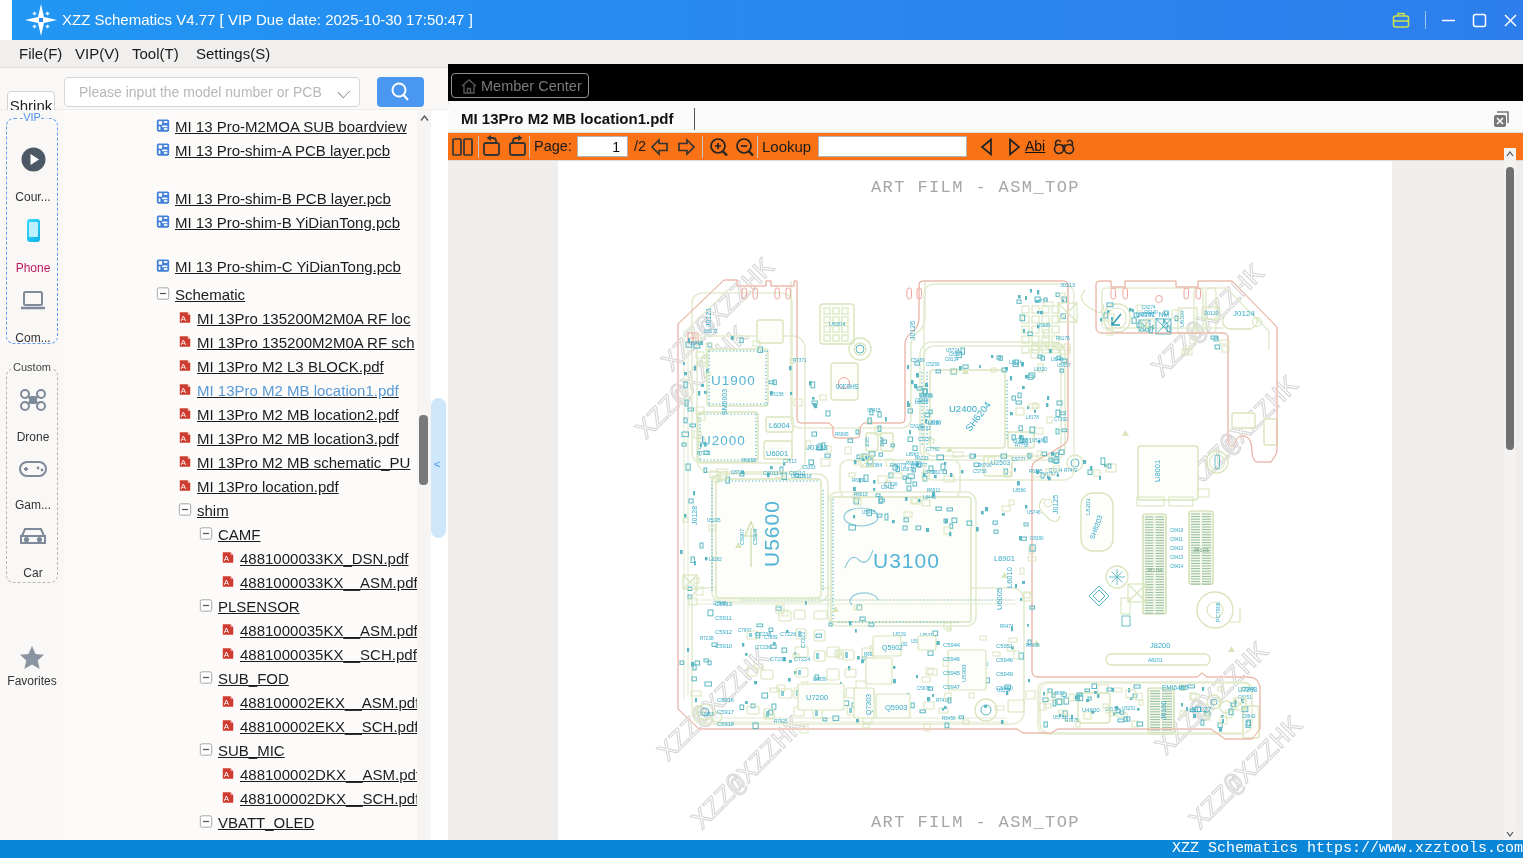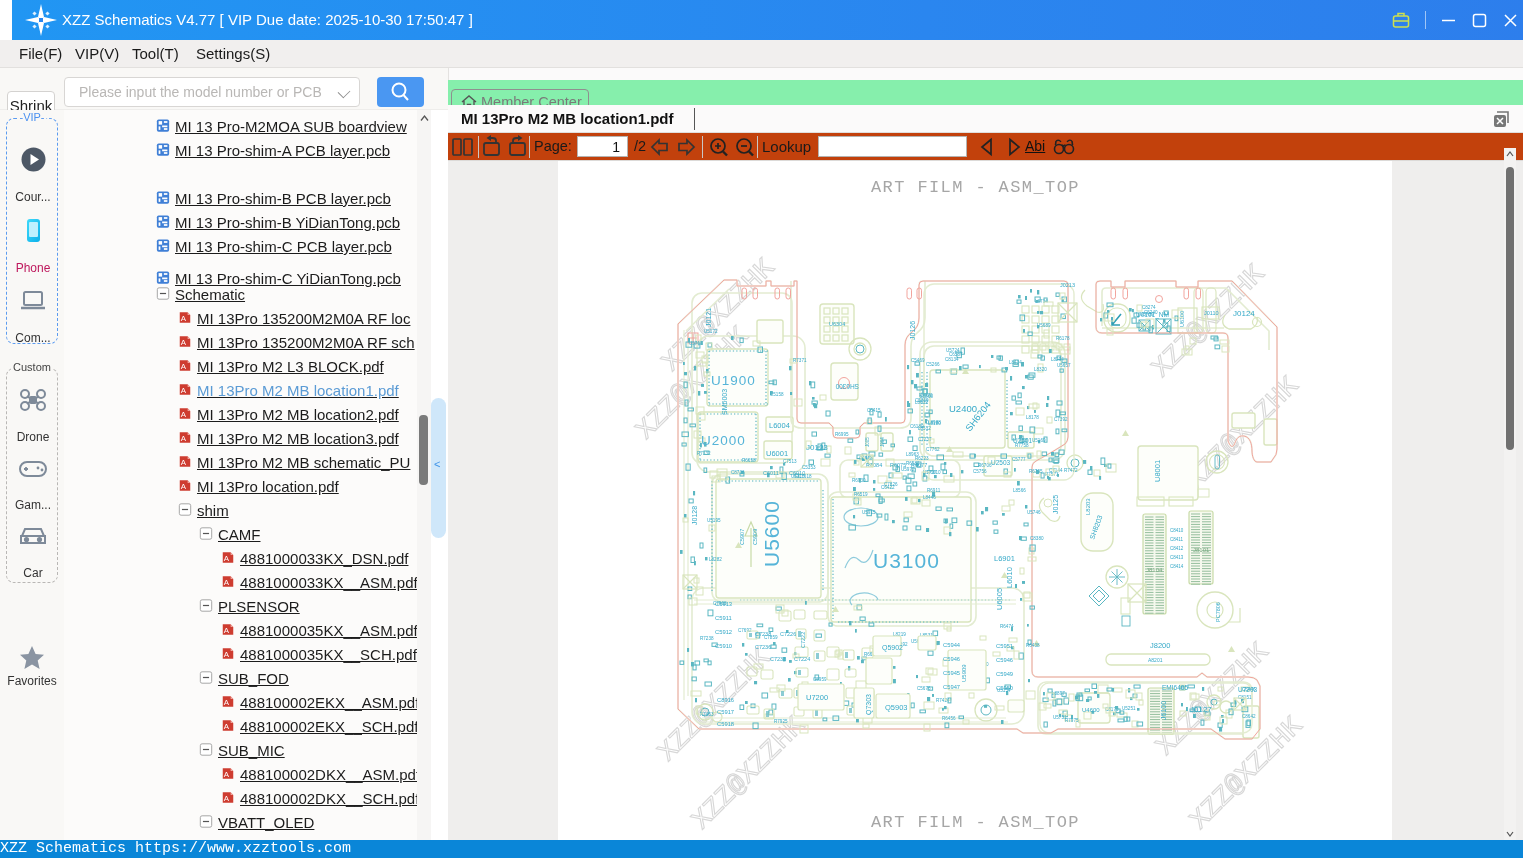--- a/index.html
+++ b/index.html
@@ -16,29 +16,29 @@
 .menubar span { position:absolute; top:5px; font-size:15px; color:#1a1a1a; }
 
 .searchrow { position:absolute; left:0; top:68px; width:448px; height:42px; background:#f9f8f6; border-bottom:1px solid #eeedeb; }
 .shrinkbtn { position:absolute; left:7px; top:23px; width:48px; height:30px; background:#fff; border:1px solid #d4d2d0; border-radius:4px; font-size:15px; color:#222; text-align:center; line-height:28px; }
 .sinput { position:absolute; left:64px; top:9px; width:296px; height:30px; background:#fff; border:1px solid #d8d6d4; border-radius:4px; }
 .sinput .ph { position:absolute; left:14px; top:6px; font-size:14px; color:#b9b7b5; }
 .sinput .car { position:absolute; right:10px; top:9px; width:10px; height:10px; border-left:1.6px solid #8a8a8a; border-bottom:1.6px solid #8a8a8a; transform:rotate(-45deg) scale(1,.8); }
 .sbtn { position:absolute; left:377px; top:9px; width:47px; height:30px; background:#4a97f2; border-radius:4px; }
 
 .rightbg { position:absolute; left:448px; top:68px; width:1075px; height:772px; background:#fbfafa; border-left:1px solid #e4e2e0; }
-.mcrow { position:absolute; left:448px; top:80px; width:1075px; height:37px; background:#86efac; }
+.mcrow { position:absolute; left:448px; top:64px; width:1075px; height:37px; background:#000000; }
 .mcbtn { position:absolute; left:3px; top:9px; width:138px; height:25px; white-space:nowrap; border:1px solid #8f8f8f; border-radius:4px; color:#7a7a7a; font-size:15px; }
 .mcbtn svg { position:absolute; left:8px; top:4px; }
 .mcbtn span { position:absolute; left:29px; top:4px; font-size:14.5px; }
 .tabrow { position:absolute; left:448px; top:105px; width:1075px; height:28px; background:#fbfafa; border-bottom:1px solid #e0dedc; }
 .tabrow .tabt { position:absolute; left:13px; top:5px; font-size:15px; font-weight:bold; color:#111; }
 .tabrow .tsep2 { position:absolute; left:246px; top:3px; width:1px; height:22px; background:#555; }
 .closeall { position:absolute; right:13px; top:6px; }
-.pdfbar { position:absolute; left:448px; top:133px; width:1075px; height:28px; background:#c2410c; border-bottom:1px solid #dcdad8; }
+.pdfbar { position:absolute; left:448px; top:133px; width:1075px; height:28px; background:#f97316; border-bottom:1px solid #dcdad8; }
 .pb { position:absolute; top:0; height:28px; display:flex; align-items:center; }
 .pdfbar .vsep { position:absolute; top:3px; width:1px; height:22px; background:#c9c7c5; }
 .pagein { position:absolute; left:129px; top:3px; width:51px; height:21px; background:#fff; border:1px solid #b5b3b1; font-size:14px; color:#111; text-align:right; line-height:20px; padding-right:7px; }
 .lookin { position:absolute; left:370px; top:3px; width:149px; height:21px; background:#fff; border:1px solid #b5b3b1; }
 .pdfbar span.lab { font-size:14.5px; color:#1a1a1a; }
 
 .viewer { position:absolute; left:448px; top:161px; width:1075px; height:679px; background:#efeeed; }
 .page { position:absolute; left:110px; top:0; width:834px; height:679px; background:#fff; }
 .vsb { position:absolute; right:7px; top:-13px; width:12px; height:692px; background:#f3f2f1; }
 .vsb .thumb { position:absolute; left:2px; top:19px; width:8px; height:283px; background:#707070; border-radius:4px; }
@@ -55,21 +55,21 @@
 .tree { position:absolute; left:64px; top:110px; width:353px; height:730px; background:#fcfbfa; overflow:hidden; }
 .trow { position:absolute; height:24px; display:flex; align-items:flex-start; font-size:15px; color:#1c1c1c; white-space:nowrap;text-decoration:underline; }
 .trow.sel span { color:#5b9bd5; }
 .trow .ticon { width:14px; height:15px; margin-right:5px; flex:none; }
 .treesb { position:absolute; left:417px; top:110px; width:14px; height:730px; background:#f6f5f4; }
 .treesb .thumb { position:absolute; left:2px; top:305px; width:9px; height:70px; background:#7a7a7a; border-radius:4px; }
 .handle { position:absolute; left:431px; top:398px; width:15px; height:140px; background:#cfe7fa; border-radius:8px; }
 .handle span { position:absolute; left:3px; top:60px; color:#3f93e8; font-size:11px; }
 
 .statusbar { position:absolute; left:0; top:840px; width:1523px; height:18px; background:#0a86d8; }
-.statusbar div { width:100%; text-align:left; font-family:"Liberation Mono",monospace; font-size:15px; color:#fff; line-height:18px; }
+.statusbar div { width:100%; text-align:right; font-family:"Liberation Mono",monospace; font-size:15px; color:#fff; line-height:18px; }
 </style></head>
 <body>
 <div class="app">
 
 <div class="titlebar">
  <svg class="tlogo" width="38" height="38" viewBox="0 0 38 38">
   <path d="M19,3 L22,16 L19,20 L16,16 Z" fill="#fff"></path>
   <path d="M19,35 L22,22 L19,18 L16,22 Z" fill="#fff"></path>
   <path d="M3,19 L16,16 L20,19 L16,22 Z" fill="#fff"></path>
   <path d="M35,19 L22,16 L18,19 L22,22 Z" fill="#fff"></path>
@@ -1490,32 +1490,21 @@
         <svg class="ticon" viewBox="0 0 16 16">
           <rect x="1" y="1" width="14" height="14" rx="2" fill="#3f7fd6"></rect>
           <rect x="3" y="3" width="4" height="4" fill="#fff"></rect>
           <rect x="9" y="3" width="4" height="2" fill="#fff"></rect>
           <rect x="3" y="9" width="2" height="4" fill="#fff"></rect>
           <rect x="7" y="8" width="6" height="2" fill="#fff"></rect>
           <rect x="9" y="11" width="4" height="2" fill="#fff"></rect>
         </svg>
         <span>MI 13 Pro-shim-B YiDianTong.pcb</span>
       </div>
-<div class="trow" style="top:128px;left:92px">
-        <svg class="ticon" viewBox="0 0 16 16">
-          <rect x="1" y="1" width="14" height="14" rx="2" fill="#3f7fd6"></rect>
-          <rect x="3" y="3" width="4" height="4" fill="#fff"></rect>
-          <rect x="9" y="3" width="4" height="2" fill="#fff"></rect>
-          <rect x="3" y="9" width="2" height="4" fill="#fff"></rect>
-          <rect x="7" y="8" width="6" height="2" fill="#fff"></rect>
-          <rect x="9" y="11" width="4" height="2" fill="#fff"></rect>
-        </svg>
-        <span>MI 13 Pro-shim-C PCB layer.pcb</span>
-      </div>
-<div class="trow" style="top:160px;left:92px">
+<div class="trow" style="top:148px;left:92px">
         <svg class="ticon" viewBox="0 0 16 16">
           <rect x="1" y="1" width="14" height="14" rx="2" fill="#3f7fd6"></rect>
           <rect x="3" y="3" width="4" height="4" fill="#fff"></rect>
           <rect x="9" y="3" width="4" height="2" fill="#fff"></rect>
           <rect x="3" y="9" width="2" height="4" fill="#fff"></rect>
           <rect x="7" y="8" width="6" height="2" fill="#fff"></rect>
           <rect x="9" y="11" width="4" height="2" fill="#fff"></rect>
         </svg>
         <span>MI 13 Pro-shim-C YiDianTong.pcb</span>
       </div>

